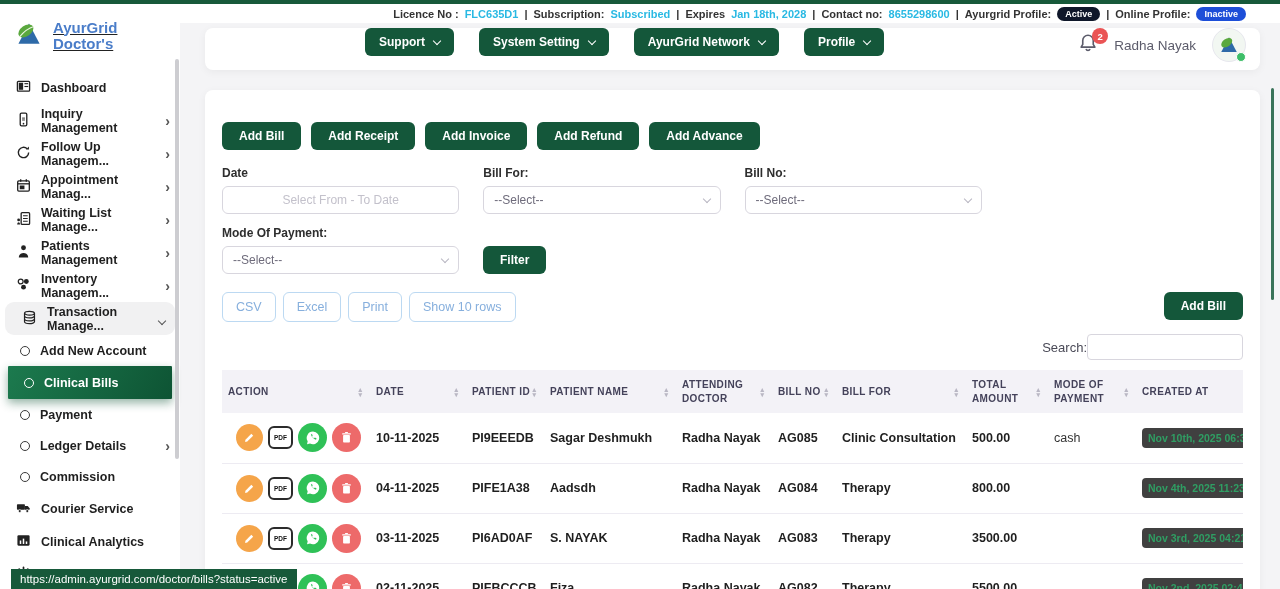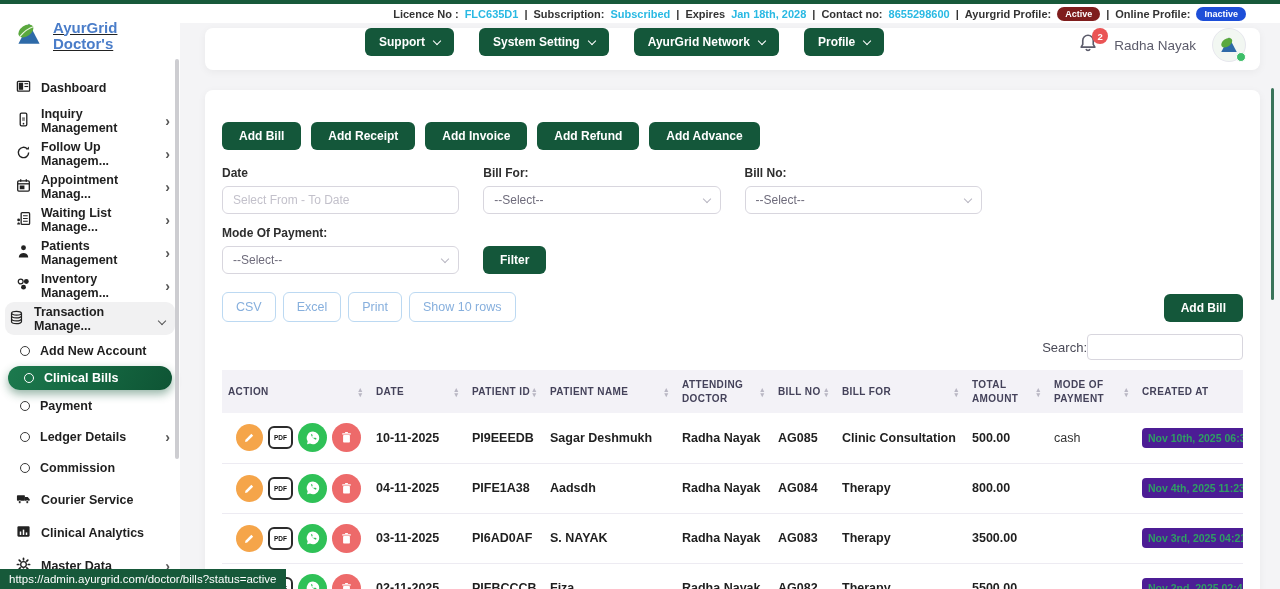--- a/index.html
+++ b/index.html
@@ -13,49 +13,49 @@
   
   .top-strip { position: absolute; top: 0; left: 0; width: 100%; height: 4px; background: #17593a; z-index: 40; }
   .license-bar {
     position: absolute; top: 4px; left: 180px; right: 0; height: 19px; background: #fff;
     display: flex; justify-content: flex-end; align-items: center; gap: 6px;
     padding-right: 34px; font-size: 11px; font-weight: bold; color: #333; white-space: nowrap;
   }
   .lic-val { color: #29b9e3; }
   .lic-sep { color: #333; }
   .pill { border-radius: 9px; padding: 2px 8px; font-size: 9px; font-weight: bold; color: #fff; }
-  .pill-active { background: #7f1d1d; }
+  .pill-active { background: #0f172a; }
   .pill-inactive { background: #1d4ed8; }
   
   .sidebar { position: absolute; left: 0; top: 4px; bottom: 0; width: 180px; background: #fff; z-index: 30; }
   .brand { display: flex; align-items: center; gap: 9px; padding: 15px 10px 12px 14px; text-decoration: underline; }
   .brand-text { color: #4a7dc9; font-weight: bold; font-size: 15px; line-height: 1.1; }
   .menu { margin-top: 6px; }
   .menu-item, .sub-item, .bottom-item {
     display: flex; align-items: center; gap: 10px;
     padding: 8px 10px 8px 16px; font-size: 12.5px; font-weight: bold; color: #1f1f1f;
     cursor: pointer; height: 33px;
   }
   .menu-item svg, .bottom-item svg { flex: 0 0 auto; }
   .chev-right { margin-left: auto; color: #555; font-size: 14px; font-weight: bold; line-height: 1; }
   .chev-css { width: 6px; height: 6px; border-right: 1.6px solid currentColor; border-bottom: 1.6px solid currentColor; display: inline-block; }
   .chev-css.down { transform: rotate(45deg); margin-top: -3px; }
-  .menu-item.expanded { background: #f1f1f2; border-radius: 9px; margin: 0 5px; padding-left: 4px; width: 170px; }
+  .menu-item.expanded { background: #f1f1f2; border-radius: 9px; margin: 0 5px; padding-left: 17px; width: 170px; }
   .sub-item { padding-left: 20px; height: 31px; }
   .circle-ic { width: 10px; height: 10px; border: 1.6px solid #3a3a3a; border-radius: 50%; flex: 0 0 auto; }
   .sub-item.active {
     background: linear-gradient(118deg, #1c7a4e, #0e5434);
-    color: #fff; border-radius: 12px; margin: 0 8px; padding-left: 16px;
-    box-shadow: 0 4px 10px rgba(18, 86, 55, .45); height: 24px; text-align: right;
+    color: #fff; border-radius: 1px; margin: 0 8px; padding-left: 16px;
+    box-shadow: 0 4px 10px rgba(18, 86, 55, .45); height: 33px; text-align: right;
   }
   .sub-item.active .circle-ic { border-color: #fff; }
   .sidebar-scrollbar { position: absolute; right: 1px; top: 55px; width: 4px; height: 400px; background: #cdcdd1; border-radius: 2px; }
   
   .status-bar {
-    position: absolute; left: 0; bottom: 0; height: 20px; background: #17593a; color: #fff;
+    position: absolute; left: 11px; bottom: 0; height: 20px; background: #17593a; color: #fff;
     font-size: 11.5px; display: flex; align-items: center; padding: 0 9px; z-index: 50; white-space: nowrap;
   }
   
   .page-scrollbar { position: absolute; right: 6px; top: 88px; width: 3px; height: 212px; background: #3a7359; border-radius: 2px; z-index: 45; }
   
   .header-card {
     position: absolute; left: 205px; right: 20px; top: 28px; height: 42px; background: #fff;
     border-radius: 8px; box-shadow: 0 2px 8px rgba(0,0,0,.05); display: flex; align-items: flex-start; z-index: 20;
   }
   .nav-buttons { display: flex; gap: 25px; margin-left: 160px; }
@@ -81,44 +81,44 @@
   .btn-green {
     background: #14573a; color: #fff; font-family: inherit; font-weight: bold; font-size: 12px;
     padding: 7px 17px; border-radius: 6px; border: none; cursor: pointer; white-space: nowrap; height: 28px;
   }
   .filter-grid { display: grid; grid-template-columns: repeat(4, 1fr); column-gap: 24px; margin-top: 16px; }
   .f-label { font-size: 12px; font-weight: bold; color: #2e2e2e; margin-bottom: 6px; }
   .f-input, .f-select {
     width: 100%; height: 28px; border: 1px solid #d8d6de; border-radius: 6px; background: #fff;
     display: flex; align-items: center; justify-content: space-between; padding: 0 10px; font-size: 12px; cursor: pointer;
   }
-  input.f-input { display: block; font-family: inherit; color: #6e6b7b; cursor: text; }
+  input.f-input { display: block; font-family: inherit; color: #6e6b7b; cursor: text; text-align: center; }
   input.f-input::placeholder { color: #c3c1cb; }
   .f-select { color: #6e6b7b; }
   .f-select .chev-css { color: #b8b6c2; }
   .mode-row { display: flex; align-items: flex-end; gap: 24px; margin-top: 12px; }
   .mode-col { width: 237px; }
-  .export-row { display: flex; align-items: flex-end; margin-top: 18px; }
+  .export-row { display: flex; align-items: flex-start; margin-top: 18px; }
   .exp-btn {
     border: 1px solid #bcd9f2; color: #86afdd; background: #fff; font-family: inherit;
     font-size: 12.5px; font-weight: 500; padding: 7px 13px; border-radius: 6px; margin-right: 7px; cursor: pointer;
   }
   .add-bill-right { margin-left: auto; }
   .search-row { display: flex; justify-content: flex-end; align-items: center; margin-top: 12px; }
   .search-label { font-size: 13px; color: #4a4a57; }
   .search-input { width: 156px; height: 26px; border: 1px solid #d8d6de; border-radius: 4px; font-family: inherit; font-size: 12px; padding: 0 8px; }
   
   table { width: 100%; border-collapse: collapse; table-layout: fixed; margin-top: 10px; }
   thead th { background: #f3f2f7; padding: 8px 6px; text-align: left; cursor: pointer; }
   .th-in { display: flex; align-items: center; }
   .th-label { font-size: 10px; font-weight: bold; color: #44425a; letter-spacing: .4px; line-height: 1.35; }
   .sort-icon { margin-left: auto; display: flex; flex-direction: column; color: #b9b7c4; font-size: 7px; line-height: 5px; padding-right: 2px; }
   tbody td { font-size: 12.5px; font-weight: bold; color: #1f1f1f; padding: 0 6px; height: 50px; border-bottom: 1px solid #edebf2; white-space: nowrap; overflow: hidden; }
   td.normal { font-weight: normal; color: #333; }
-  .created-badge { background: #4c1d95; color: #2f9e63; font-size: 10.5px; font-weight: bold; padding: 4px 6px; border-radius: 4px; white-space: nowrap; }
+  .created-badge { background: #404040; color: #2f9e63; font-size: 10.5px; font-weight: bold; padding: 4px 6px; border-radius: 4px; white-space: nowrap; }
   .action-cell { display: flex; align-items: center; gap: 5px; padding-left: 8px; }
   .icon-circle { width: 27px; height: 27px; border-radius: 50%; display: inline-flex; align-items: center; justify-content: center; cursor: pointer; flex: 0 0 auto; }
   .ic-pencil { background: #f5a54a; }
   .ic-wa { background: #2fc157; width: 29px; height: 29px; }
   .ic-trash { background: #ed6a6a; width: 29px; height: 29px; }
   .ic-pdf {
     width: 25px; height: 23px; border: 2px solid #2b2b2b; border-radius: 6px; background: #fff;
     display: inline-flex; align-items: center; justify-content: center; font-size: 6.5px; font-weight: bold; color: #111; cursor: pointer; flex: 0 0 auto;
   }
 </style>

